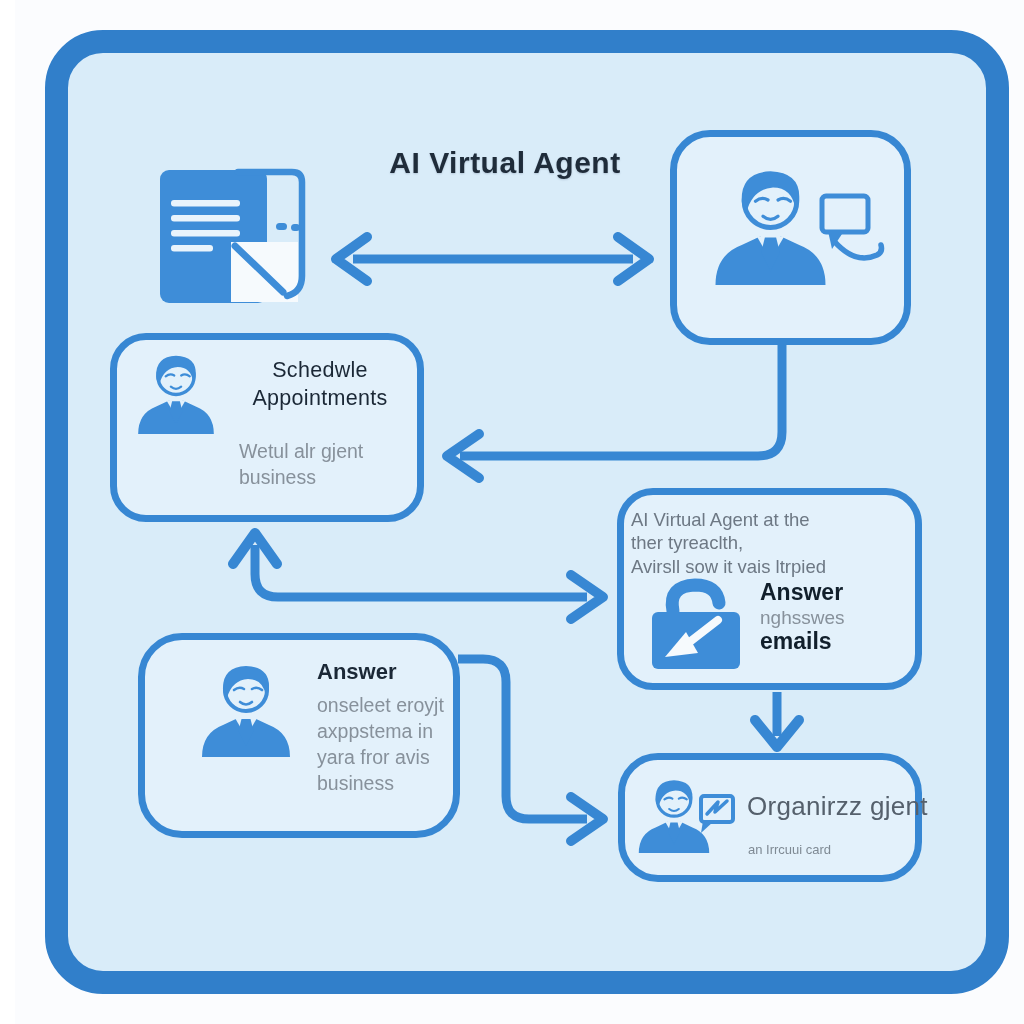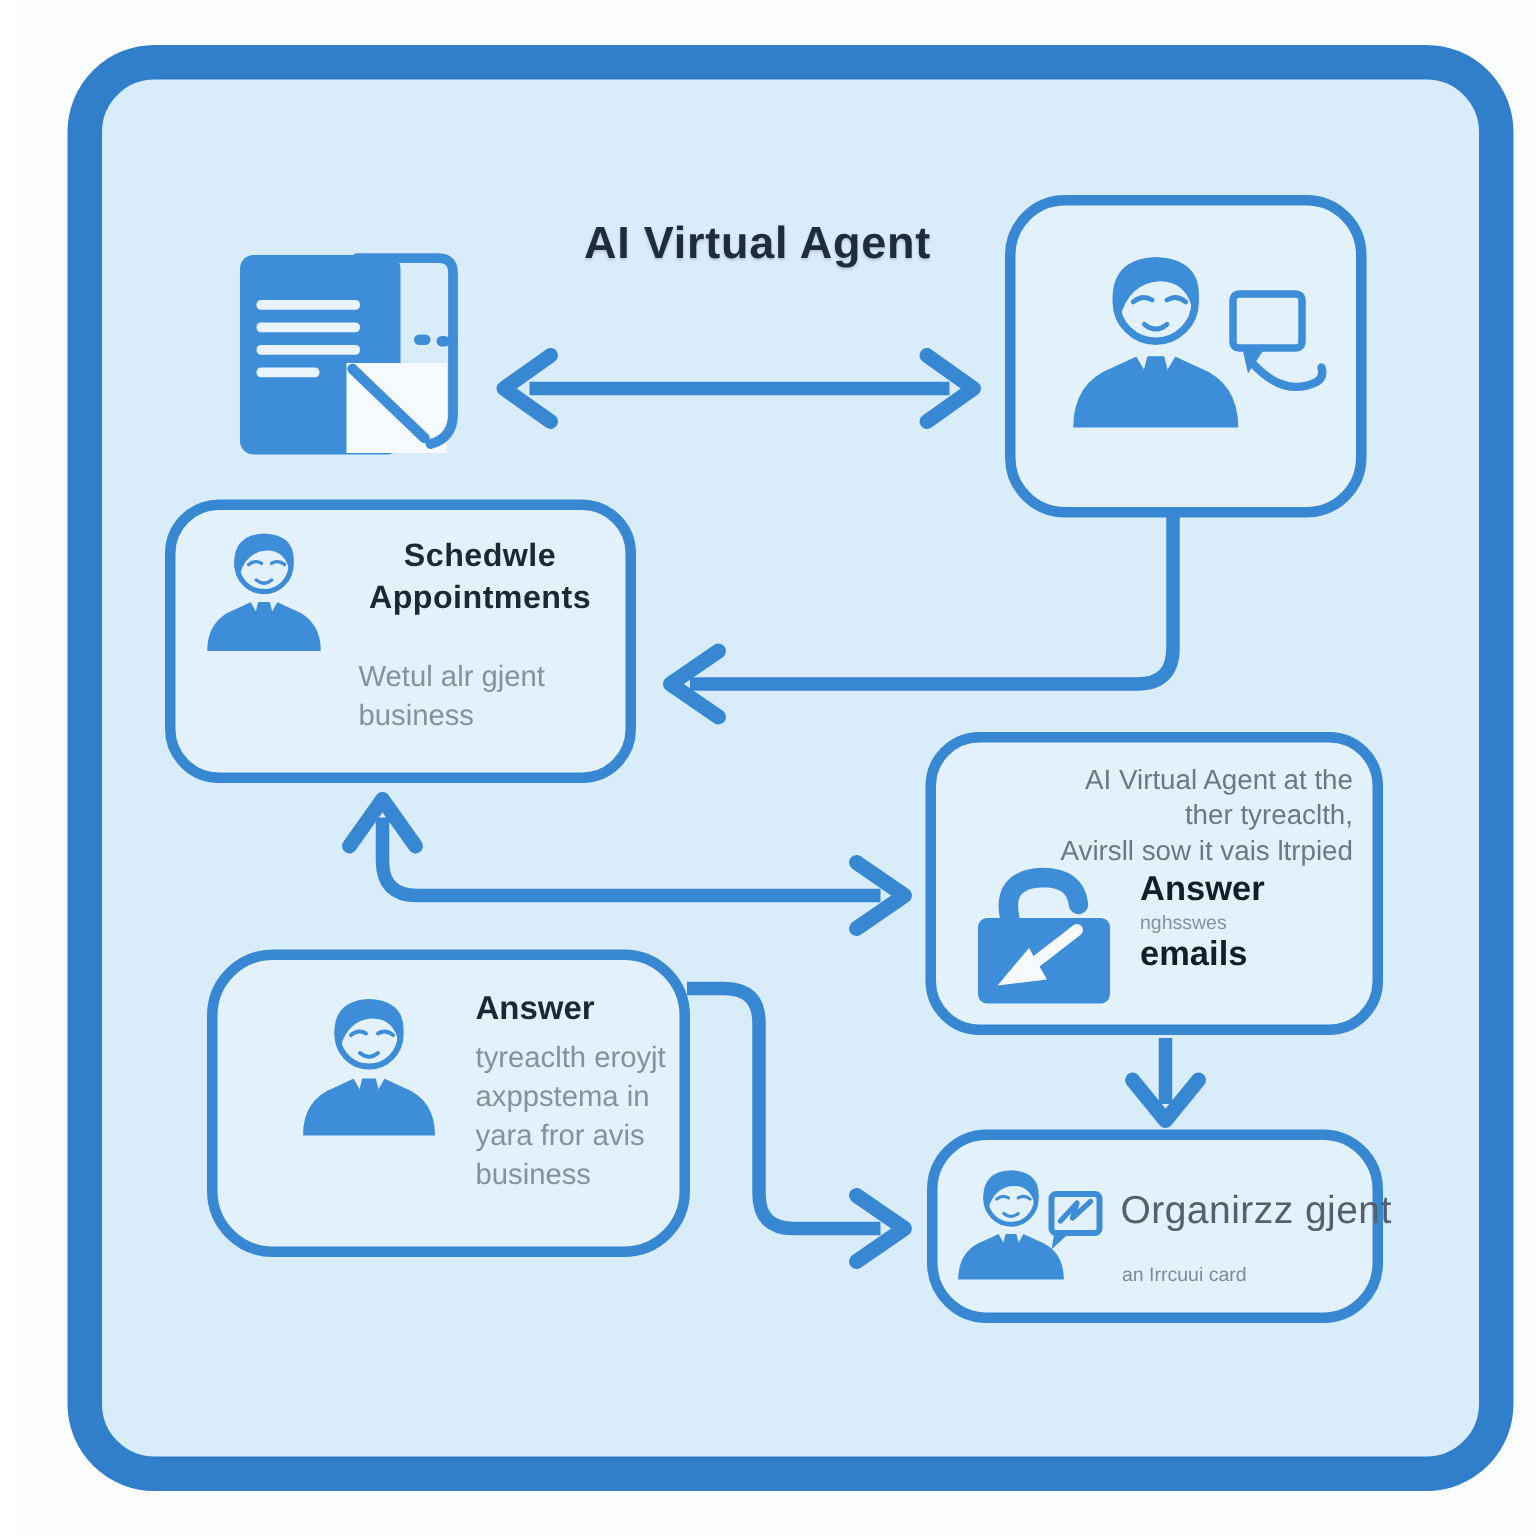--- a/index.html
+++ b/index.html
@@ -33,32 +33,32 @@
     box-sizing:border-box;
   }
   .node-terminal{left:655px;top:130px;width:241px;height:215px;border-radius:40px;}
   .node-schedule{left:95px;top:333px;width:314px;height:189px;border-radius:36px;}
   .node-emails{left:602px;top:488px;width:305px;height:202px;border-radius:36px;}
   .node-requests{left:123px;top:633px;width:322px;height:205px;border-radius:44px;}
   .node-tasks{left:603px;top:753px;width:304px;height:129px;border-radius:40px;}
 
   .sched-heading{
     position:absolute;left:210px;top:357px;width:190px;text-align:center;
-    font-size:21.5px;font-weight:bold;color:var(--ink);line-height:1.3;letter-spacing:.3px;
+    font-size:21.5px;font-weight:normal;color:var(--ink);line-height:1.3;letter-spacing:.3px;
   }
   .sched-body{
     position:absolute;left:224px;top:439px;font-size:19.5px;color:var(--muted);line-height:1.33;
   }
   .emails-intro{
-    position:absolute;left:643px;top:508px;width:244px;
-    font-size:18.5px;color:var(--muted-blue);line-height:1.27;text-align:right;
+    position:absolute;left:616px;top:508px;width:244px;
+    font-size:18.5px;color:var(--muted-blue);line-height:1.27;
   }
   .emails-answer{position:absolute;left:745px;top:581px;line-height:1.0;}
   .emails-answer .strong{font-size:23px;font-weight:bold;color:var(--ink-strong);}
-  .emails-answer .soft{font-size:13px;color:var(--muted);margin:4px 0 3px 0;}
+  .emails-answer .soft{font-size:19px;color:var(--muted);margin:4px 0 3px 0;}
   .req-heading{
     position:absolute;left:302px;top:659px;font-size:22px;font-weight:bold;color:var(--ink);
   }
   .req-body{
     position:absolute;left:302px;top:692px;font-size:19.5px;color:var(--muted);line-height:1.34;
   }
   .tasks-heading{
     position:absolute;left:732px;top:791px;font-size:26px;color:var(--mid);letter-spacing:.3px;
   }
   .tasks-sub{
@@ -98,21 +98,21 @@
     <div>Avirsll sow it vais ltrpied</div>
   </div>
   <div class="emails-answer">
     <div class="strong">Answer</div>
     <div class="soft">nghsswes</div>
     <div class="strong">emails</div>
   </div>
 
   <div class="req-heading">Answer</div>
   <div class="req-body">
-    <div>tyreaclth eroyjt</div>
+    <div>onseleet eroyjt</div>
     <div>axppstema in</div>
     <div>yara fror avis</div>
     <div>business</div>
   </div>
 
   <div class="tasks-heading">Organirzz gjent</div>
   <div class="tasks-sub">an Irrcuui card</div>
 
   <svg class="overlay" width="1024" height="1024" viewBox="0 0 1024 1024">
     <defs>

